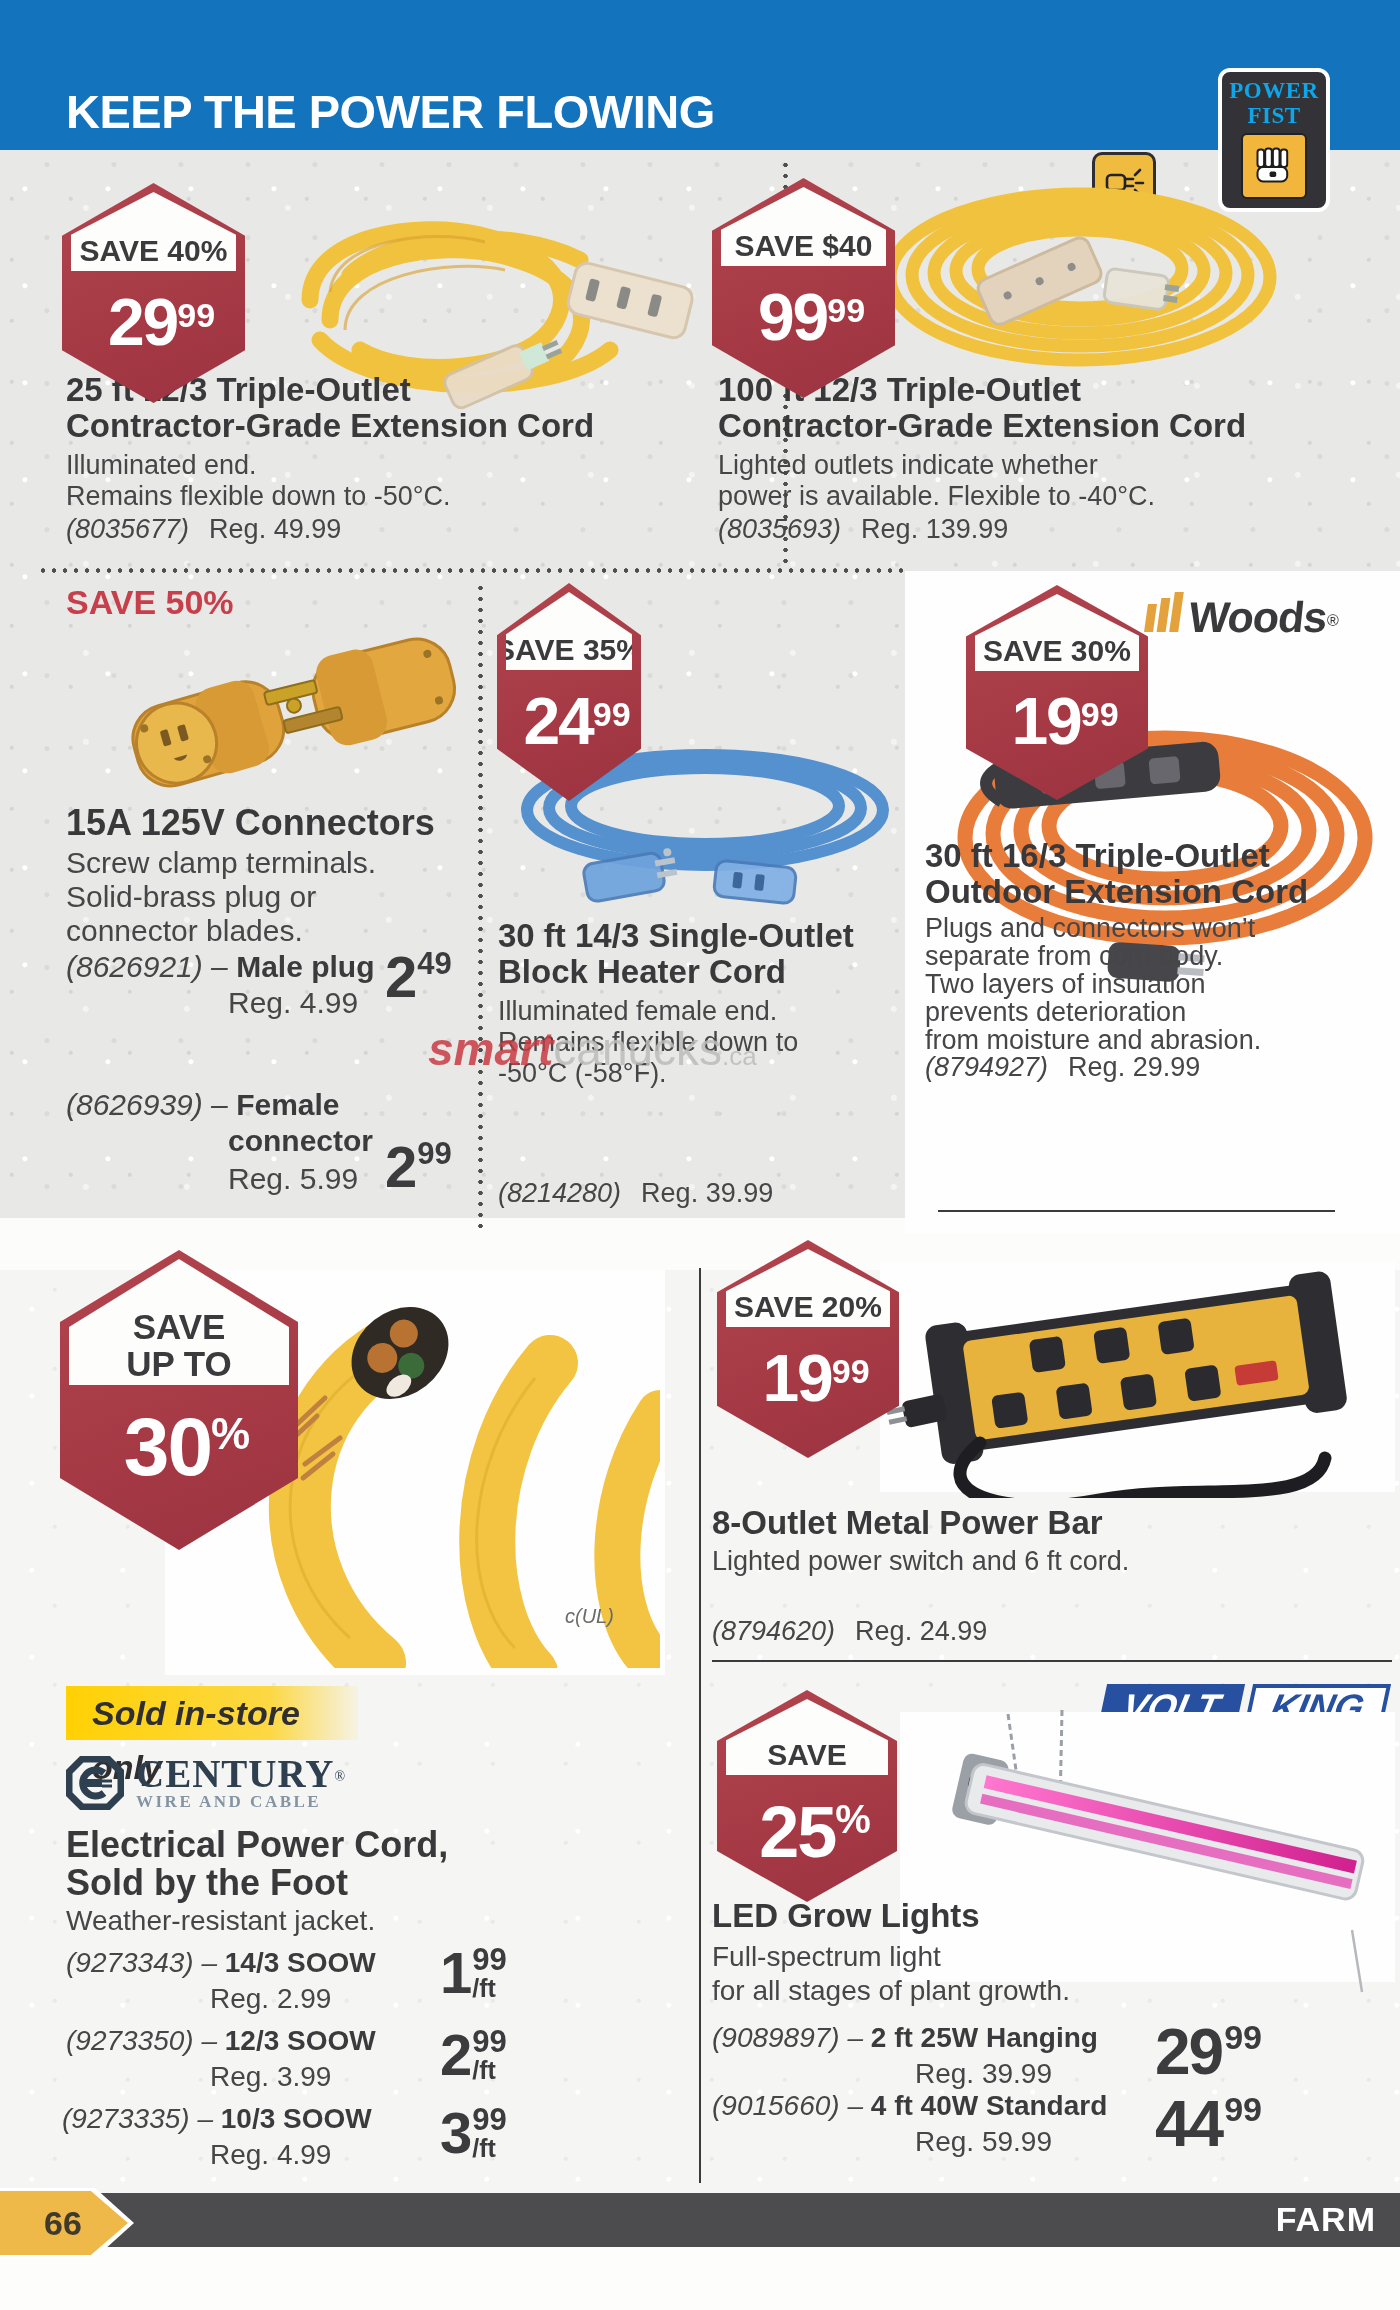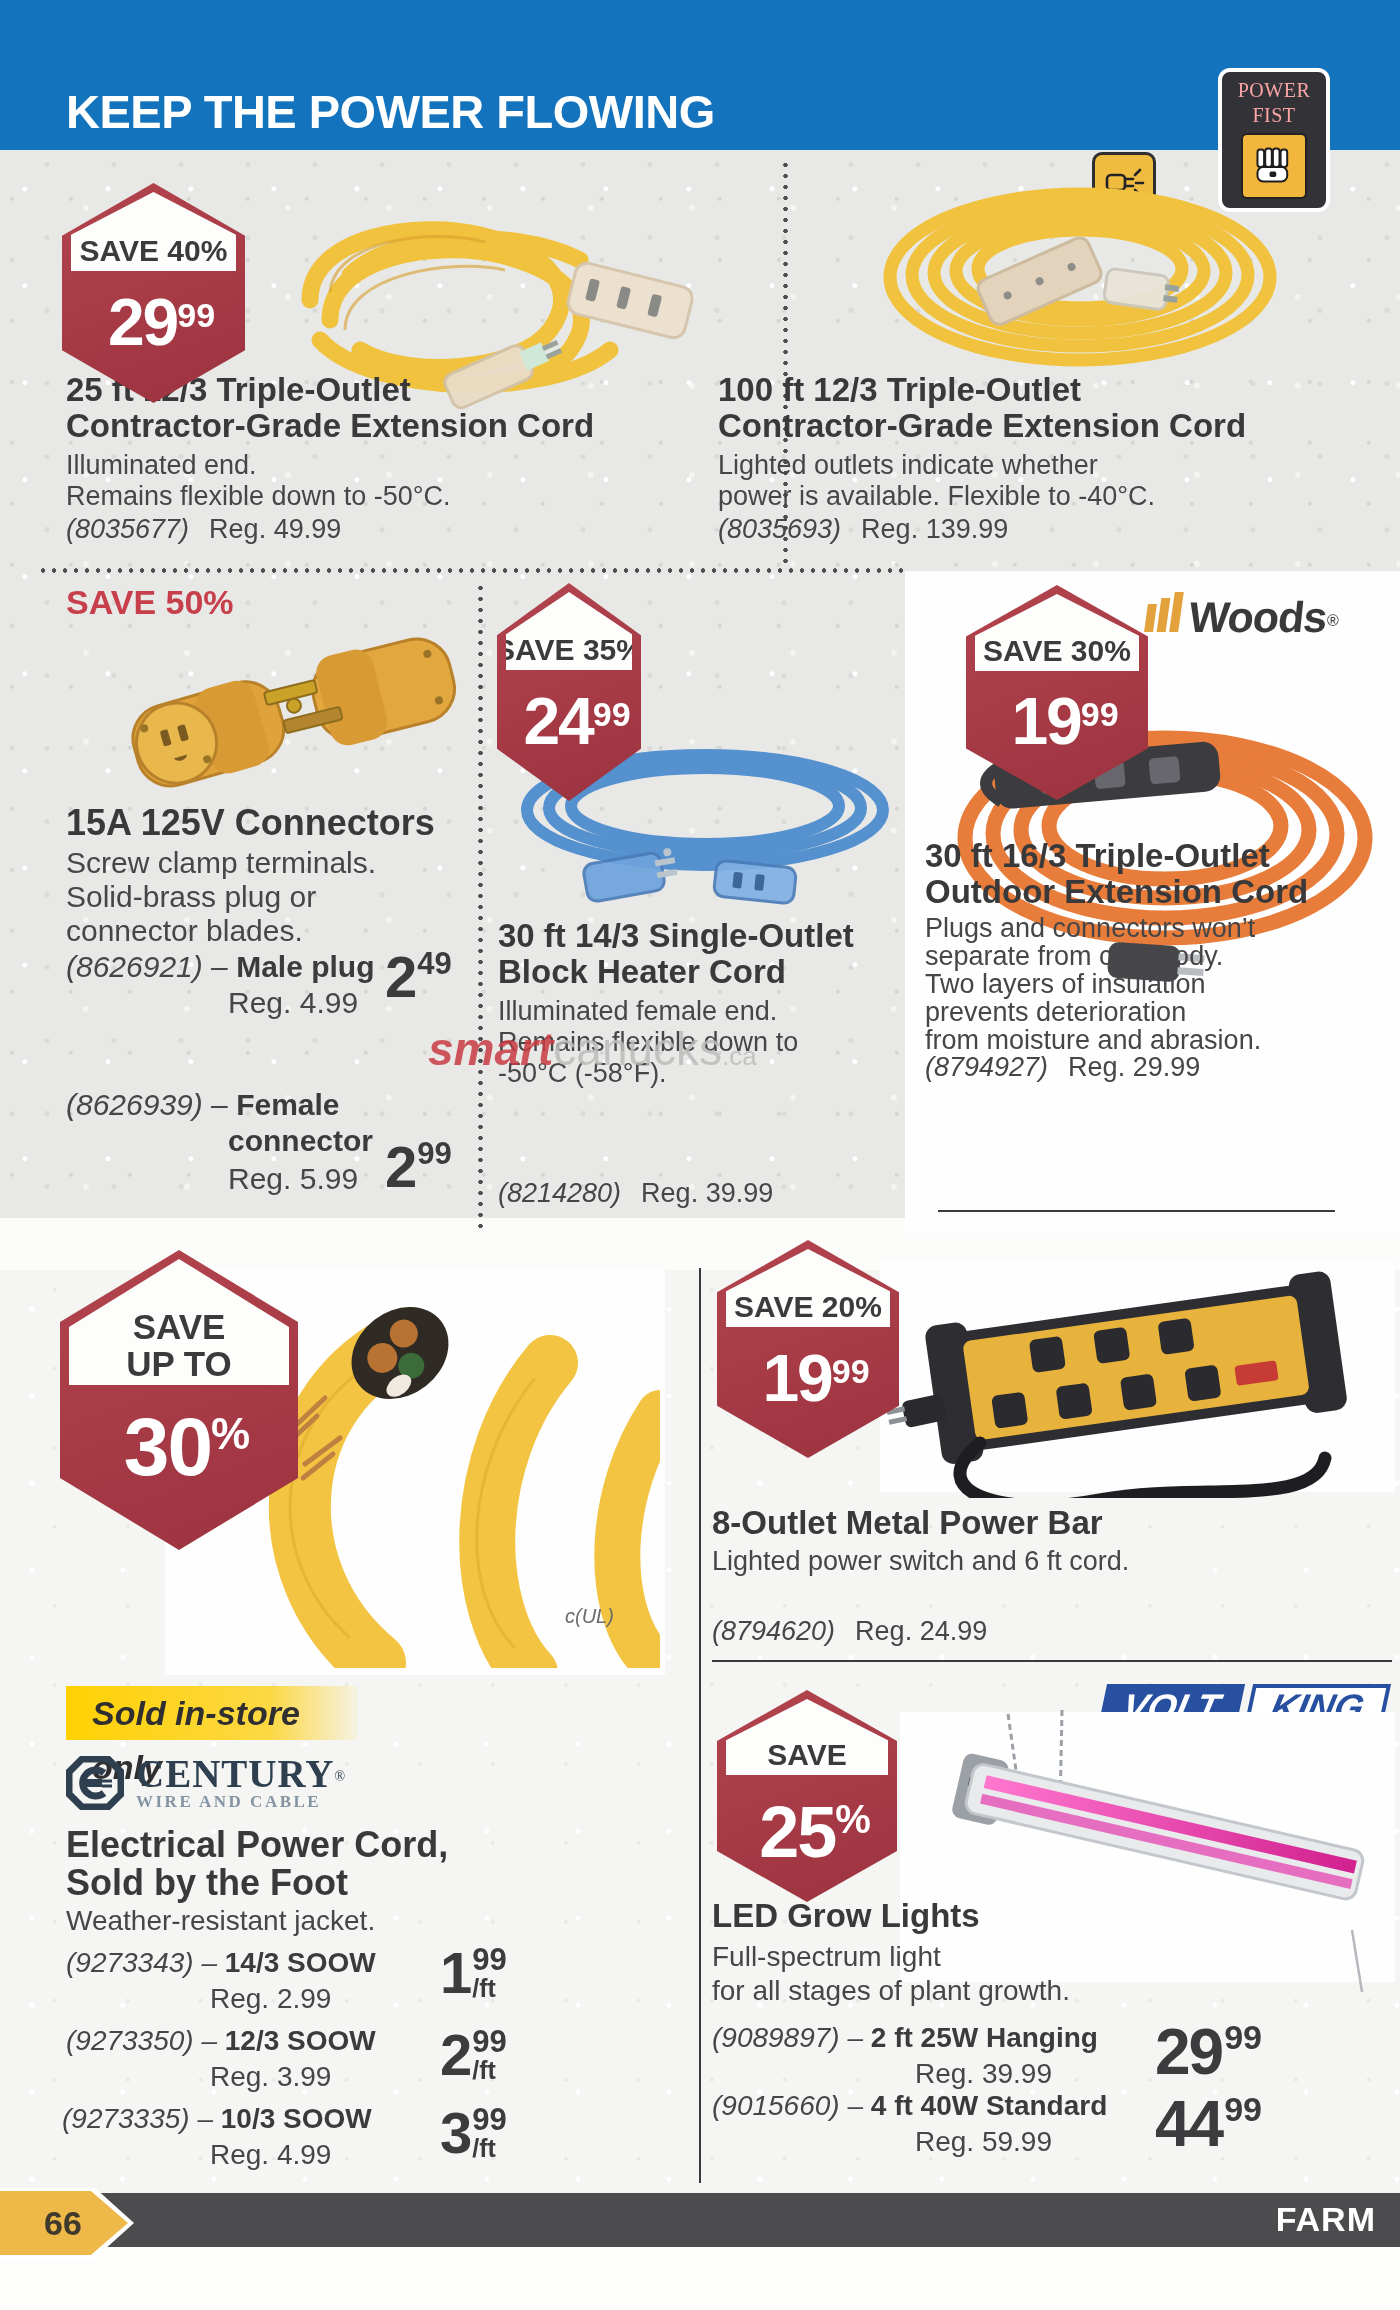--- a/index.html
+++ b/index.html
@@ -19,21 +19,21 @@
     radial-gradient(circle at 75% 25%, #e9e9e7 0 1.5px, rgba(0,0,0,0) 2.5px);
     background-size:91px 87px,73px 79px;}
   .whitebox{background:#fefefe;}
 
   
   .head-band{left:0;top:0;width:1400px;height:150px;background:#1373bc;}
   .page-title{left:66px;top:84px;font-size:47px;font-weight:800;color:#fff;letter-spacing:-0.5px;white-space:nowrap;}
 
   .pf-badge{left:1218px;top:68px;width:112px;height:144px;background:#323237;border:4px solid #fff;
             border-radius:12px;box-sizing:border-box;text-align:center;z-index:6;}
-  .pf-line{font-size:20px;font-weight:400;color:#fca5a5;line-height:25px;letter-spacing:0.5px;font-family:"Liberation Serif",serif;}
+  .pf-line{font-size:23px;font-weight:700;color:#0ea5e9;line-height:25px;letter-spacing:0.5px;font-family:"Liberation Serif",serif;}
   .pf-box{margin:5px auto 0;width:62px;height:62px;background:#f2b63c;border:2px solid #222;border-radius:6px;
           display:flex;align-items:center;justify-content:center;}
 
   .lit-icon{left:1092px;top:152px;width:64px;height:62px;background:#f0bc3f;border:3px solid #2f2f33;border-radius:10px;
             box-sizing:border-box;display:flex;align-items:center;justify-content:center;}
 
   
   .vdots{width:5px;background-image:radial-gradient(circle at 2.5px 3px,#4e4e4e 2px,rgba(0,0,0,0) 2.4px);
          background-size:5px 11px;background-repeat:repeat-y;}
   .hdots{height:5px;background-image:radial-gradient(circle at 3px 2.5px,#4e4e4e 2px,rgba(0,0,0,0) 2.4px);
@@ -186,20 +186,27 @@
   </div>
   <div class="abs pdesc" style="left:66px;top:450px;">
     <div>Illuminated end.</div>
     <div>Remains flexible down to -50°C.</div>
   </div>
   <div class="abs skurow" style="left:66px;top:514px;">
     <span class="sku">(8035677)</span>
       <span>Reg. 49.99</span>
   </div>
 
+  <div class="badge" style="left:712px;top:178px;width:183px;height:220px;">
+    <div class="hex"></div>
+    <div class="band">
+        <span>SAVE $40</span>
+      </div>
+    <div class="bprice"><span class="d">99</span><span class="c">99</span></div>
+  </div>
   <svg class="abs" style="left:870px;top:172px;" width="420" height="210" viewBox="0 0 420 210">
     <g fill="none" stroke="#f0c23e" stroke-width="13">
       <ellipse cx="210" cy="105" rx="190" ry="83"></ellipse>
       <ellipse cx="210" cy="103" rx="168" ry="71"></ellipse>
       <ellipse cx="210" cy="101" rx="146" ry="60"></ellipse>
       <ellipse cx="210" cy="99" rx="124" ry="49"></ellipse>
       <ellipse cx="210" cy="97" rx="102" ry="39"></ellipse>
     </g>
     <g transform="rotate(-24 170 110)">
       <rect x="110" y="85" width="120" height="48" rx="10" fill="#e3d3bd" stroke="#cdbb9f" stroke-width="3"></rect>

